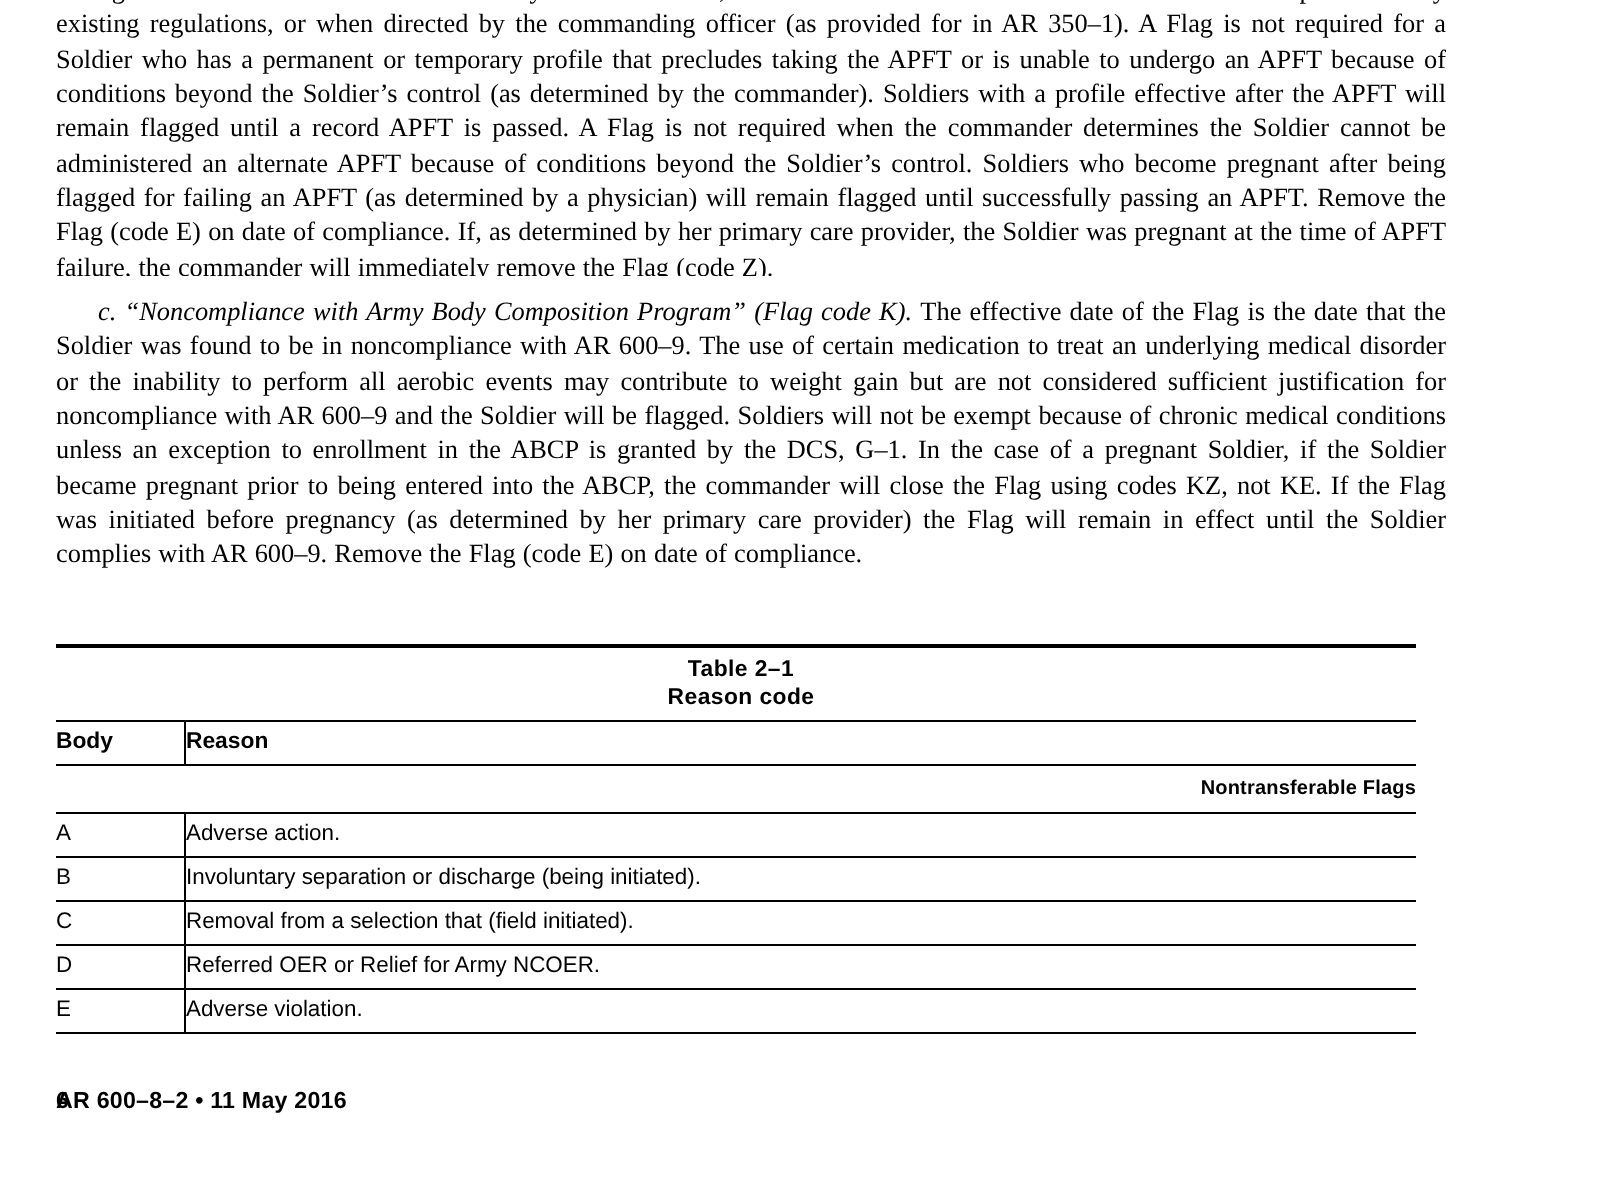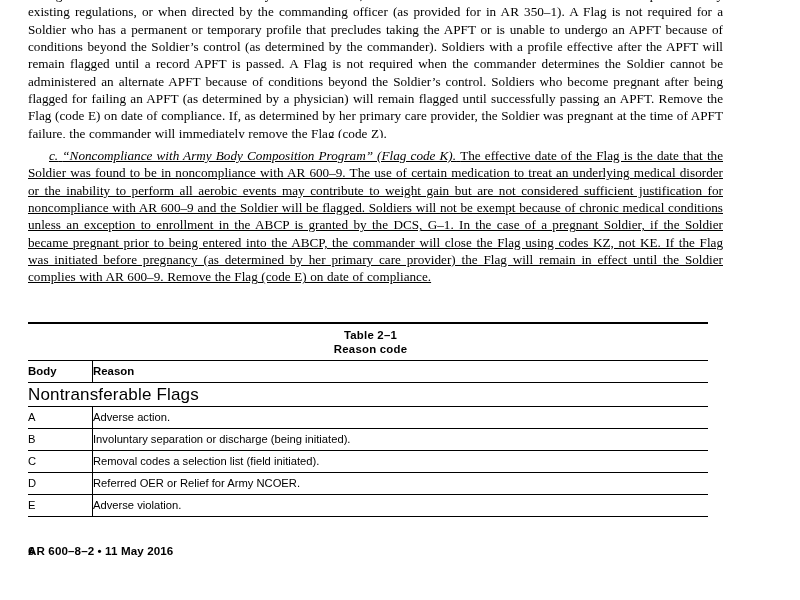--- a/index.html
+++ b/index.html
@@ -34,21 +34,20 @@
     text-justify: inter-word;
     margin: 0;
     color: #000;
     word-spacing: 0.02em;
   }
   .para.clipped-top {
     
   }
   .para.indent {
     text-indent: 21px;
-    text-decoration: underline;
   }
   .ital {
     font-style: italic;
   }
 
   
   .prose-top {
     position: absolute;
     left: 28px;
     top: -14px;
@@ -129,23 +128,23 @@
     padding-left: 7px;
     height: 21px;
     line-height: 21px;
     white-space: nowrap;
   }
   .col-divider {
     border-left: 1.4px solid #000;
   }
 
   .section-row td {
-    text-align: left;
-    font-weight: normal;
-    font-size: 17px;
+    text-align: right;
+    font-weight: bold;
+    font-size: 10px;
     height: 23px;
     line-height: 23px;
     letter-spacing: 0.01em;
   }
 
   .row-sep td {
     height: 0;
     border-bottom: 1.1px solid #000;
     padding: 0;
     line-height: 0;
@@ -238,21 +237,21 @@
           <td class="cell-code">B</td>
           <td class="cell-reason col-divider">Involuntary separation or discharge (being initiated).</td>
         </tr>
         <tr class="row-sep">
             <td></td>
             <td></td>
           </tr>
 
         <tr>
           <td class="cell-code">C</td>
-          <td class="cell-reason col-divider">Removal codes a selection list (field initiated).</td>
+          <td class="cell-reason col-divider">Removal from a selection that (field initiated).</td>
         </tr>
         <tr class="row-sep">
             <td></td>
             <td></td>
           </tr>
 
         <tr>
           <td class="cell-code">D</td>
           <td class="cell-reason col-divider">Referred OER or Relief for Army NCOER.</td>
         </tr>

